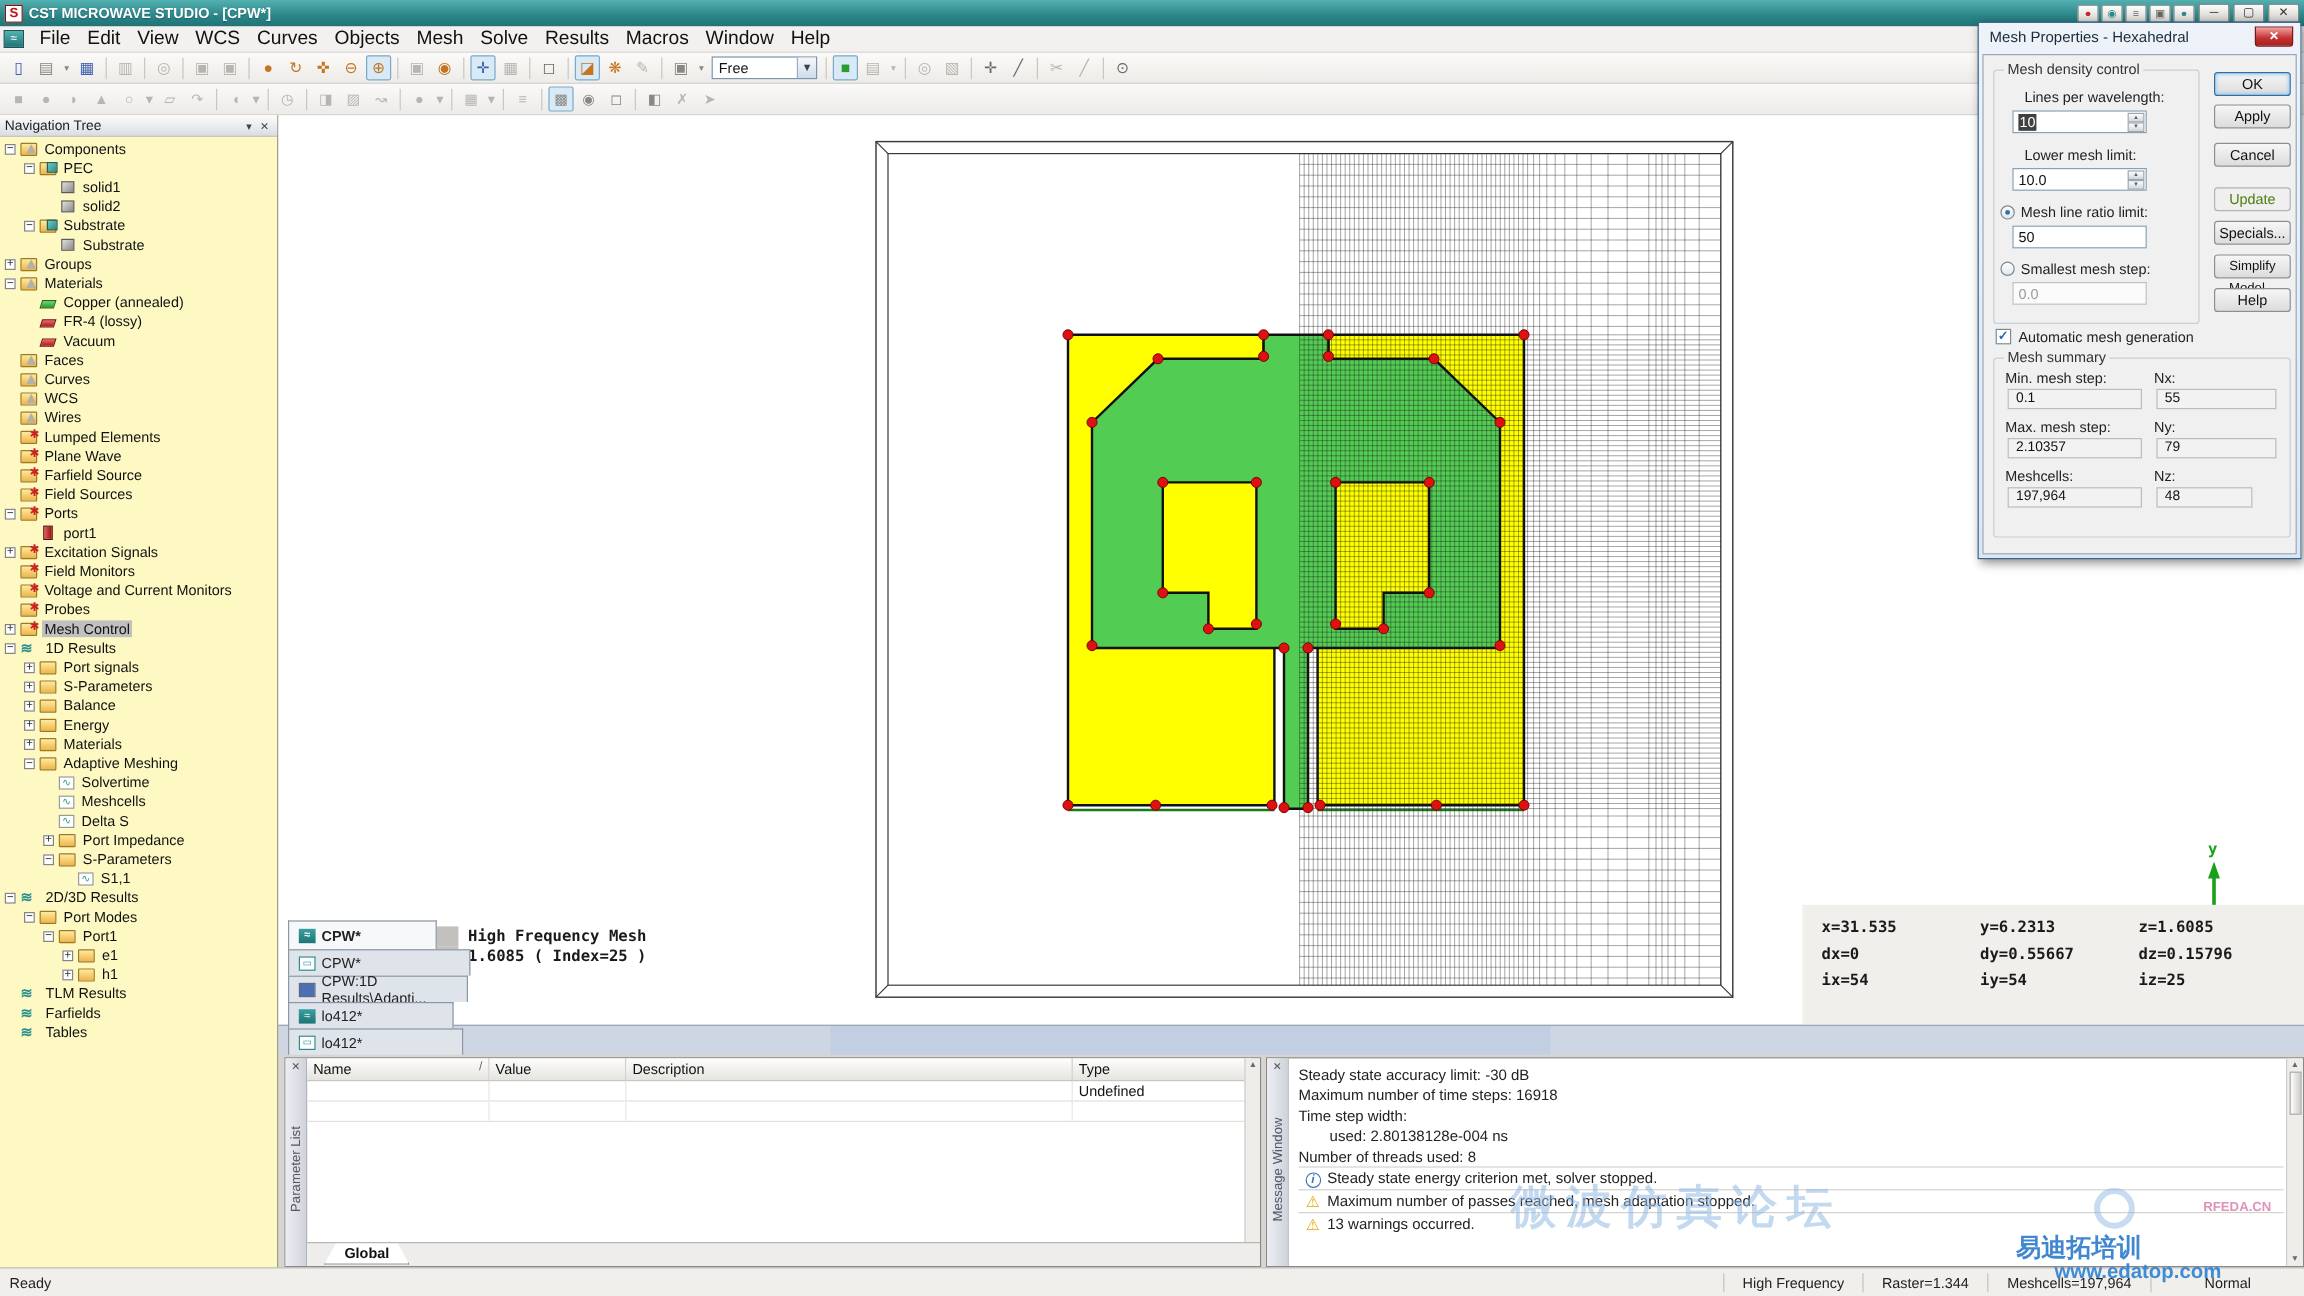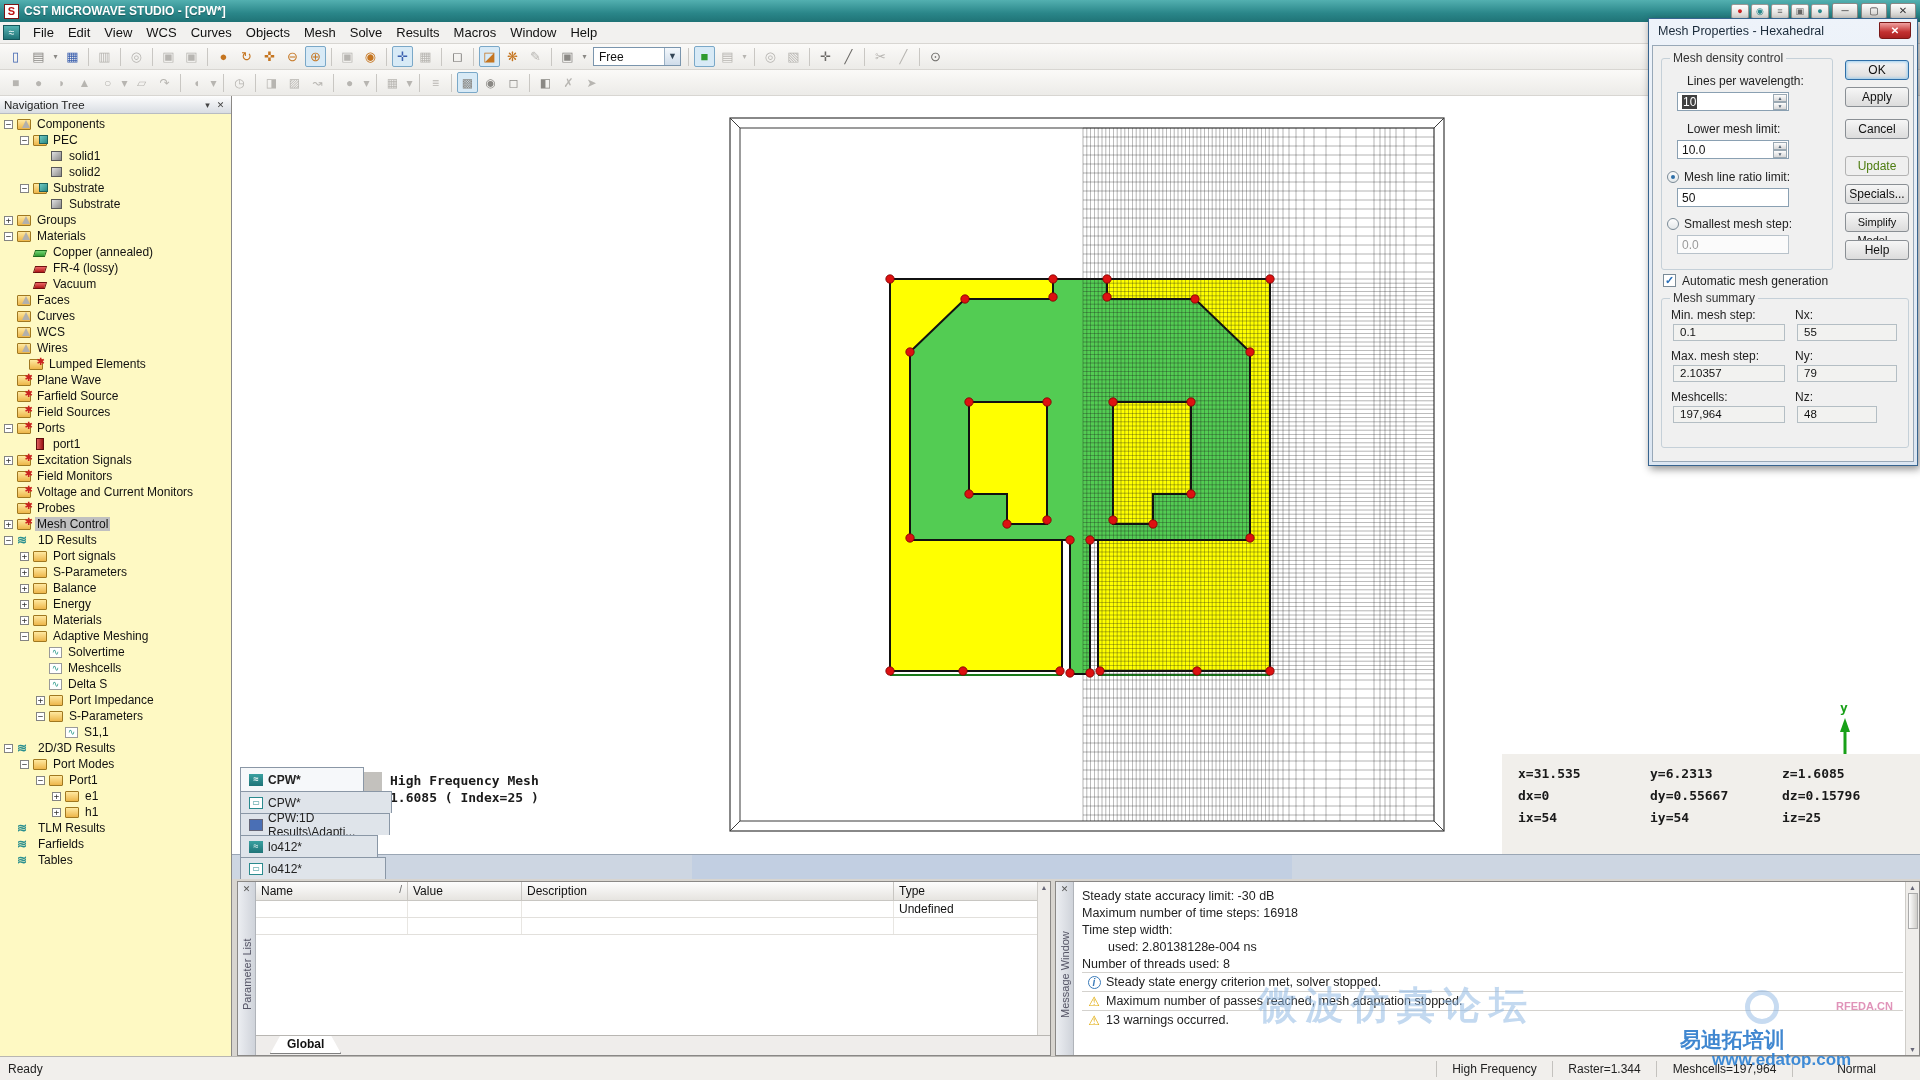--- a/index.html
+++ b/index.html
@@ -10,21 +10,21 @@
   .titlebar { height:22px; background:linear-gradient(#53b0b0,#2a8689 60%,#1f7376); display:flex; align-items:center; padding:0 4px; color:#fff; }
   .app-logo { width:15px; height:15px; background:#fff; border:1px solid #7a1515; color:#b11; font-weight:bold; font-size:11px; line-height:13px; text-align:center; margin-right:5px; }
   .title-text { font-weight:bold; font-size:12px; text-shadow:0 1px 1px rgba(0,0,0,.3); }
   .title-spacer { flex:1; }
   .title-mini { width:18px; height:15px; background:linear-gradient(#fdfdfd,#d8d6d2); border:1px solid #9a9896; border-radius:2px; margin-left:2px; font-size:9px; text-align:center; line-height:13px; }
   .win-btn { width:26px; height:16px; background:linear-gradient(#fdfdfd,#cfcdc9); border:1px solid #8a8886; border-radius:2px; margin-left:3px; font-size:10px; line-height:14px; text-align:center; color:#333; }
 
   
   .menubar { height:22px; background:#f2f1ef; border-bottom:1px solid #d8d6d2; display:flex; align-items:center; padding-left:3px; }
   .menu-appicon { width:17px; height:15px; background:linear-gradient(#56b2b2,#1f7376); color:#fff; text-align:center; font-size:10px; line-height:14px; border:1px solid #14555a; margin-right:6px; }
-  .menu-item { padding:2px 7px; font-size:13px; }
+  .menu-item { padding:2px 7px; font-size:16px; }
 
   
   .toolbar { height:26px; background:linear-gradient(#fbfaf8,#ecebe8); border-bottom:1px solid #d8d6d2; display:flex; align-items:center; padding-left:4px; }
   .tbi { width:21px; height:21px; display:flex; align-items:center; justify-content:center; font-size:13px; border:1px solid transparent; border-radius:2px; margin:0 1px; }
   .tbi.narrow { width:9px; font-size:8px; }
   .tb2 .tbi { font-size:12px; }
   .c-or{color:#c57520} .c-bl{color:#3a5fae} .c-gr{color:#8a8884} .c-dis{color:#b7b5b1} .c-dk{color:#6b6966} .c-grn{color:#2f9a2f}
   .boxed { border-color:#7aa8c8; background:#d8eaf6; }
   .tb-sep { width:1px; height:18px; background:#c9c7c3; margin:0 4px; }
   .free-select { width:88px; height:19px; background:#fff; border:1px solid #7a95ad; display:flex; align-items:center; margin:0 3px; font-size:12px; }
@@ -323,21 +323,21 @@
         <div class="trow" style="padding-left: 4px;">
           <span class="texp-sp"></span>
           <span class="ic ic-fc"></span>
           <span class="tlabel">WCS</span>
         </div>
         <div class="trow" style="padding-left: 4px;">
           <span class="texp-sp"></span>
           <span class="ic ic-fc"></span>
           <span class="tlabel">Wires</span>
         </div>
-        <div class="trow" style="padding-left: 16px;">
+        <div class="trow" style="padding-left: 4px;">
           <span class="texp-sp"></span>
           <span class="ic ic-fg"></span>
           <span class="tlabel">Lumped Elements</span>
         </div>
         <div class="trow" style="padding-left: 4px;">
           <span class="texp-sp"></span>
           <span class="ic ic-fg"></span>
           <span class="tlabel">Plane Wave</span>
         </div>
         <div class="trow" style="padding-left: 4px;">

